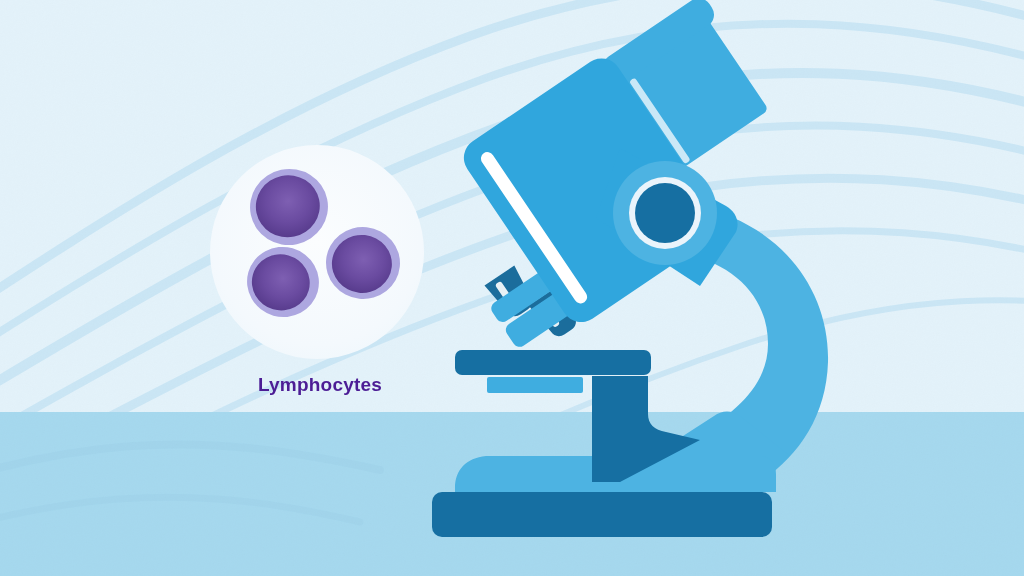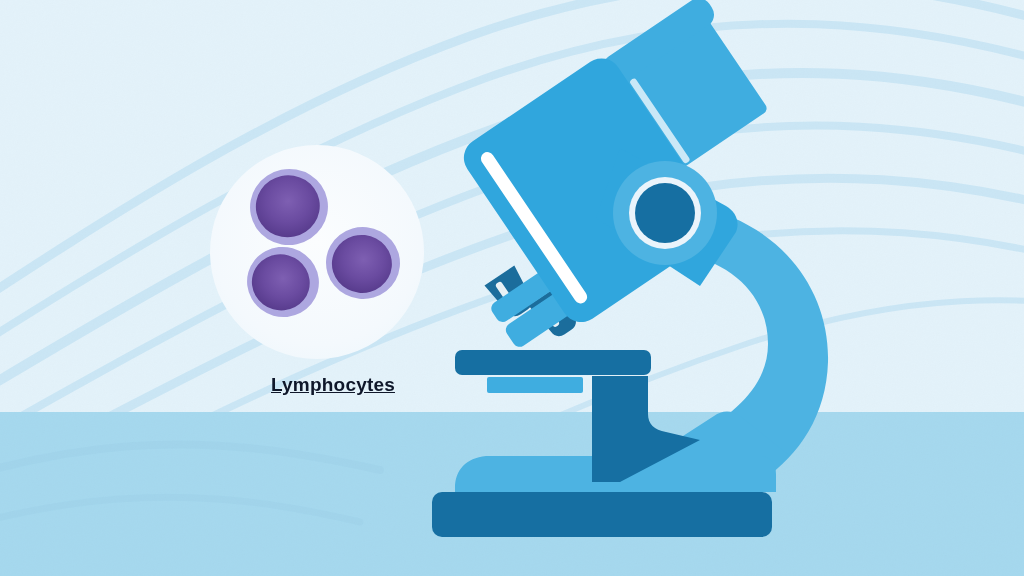--- a/index.html
+++ b/index.html
@@ -18,24 +18,23 @@
   .label-text {
     position:absolute;
     left:0; right:0;
     text-align:center;
     font-weight:bold;
     letter-spacing:0.2px;
     pointer-events:none;
   }
   #lympho-label {
     top:374px;
-    width:320px; left:173px;
+    width:320px; left:160px;
     font-size:19px;
-    color:#0f172a;
-    text-decoration:underline;
+    color:#4c1d95;
   }
 </style>
 </head>
 <body>
 
 <div id="scene">
 
   <svg id="art" viewBox="0 0 1024 576" width="1024" height="576" xmlns="http://www.w3.org/2000/svg">
 
     <defs>

